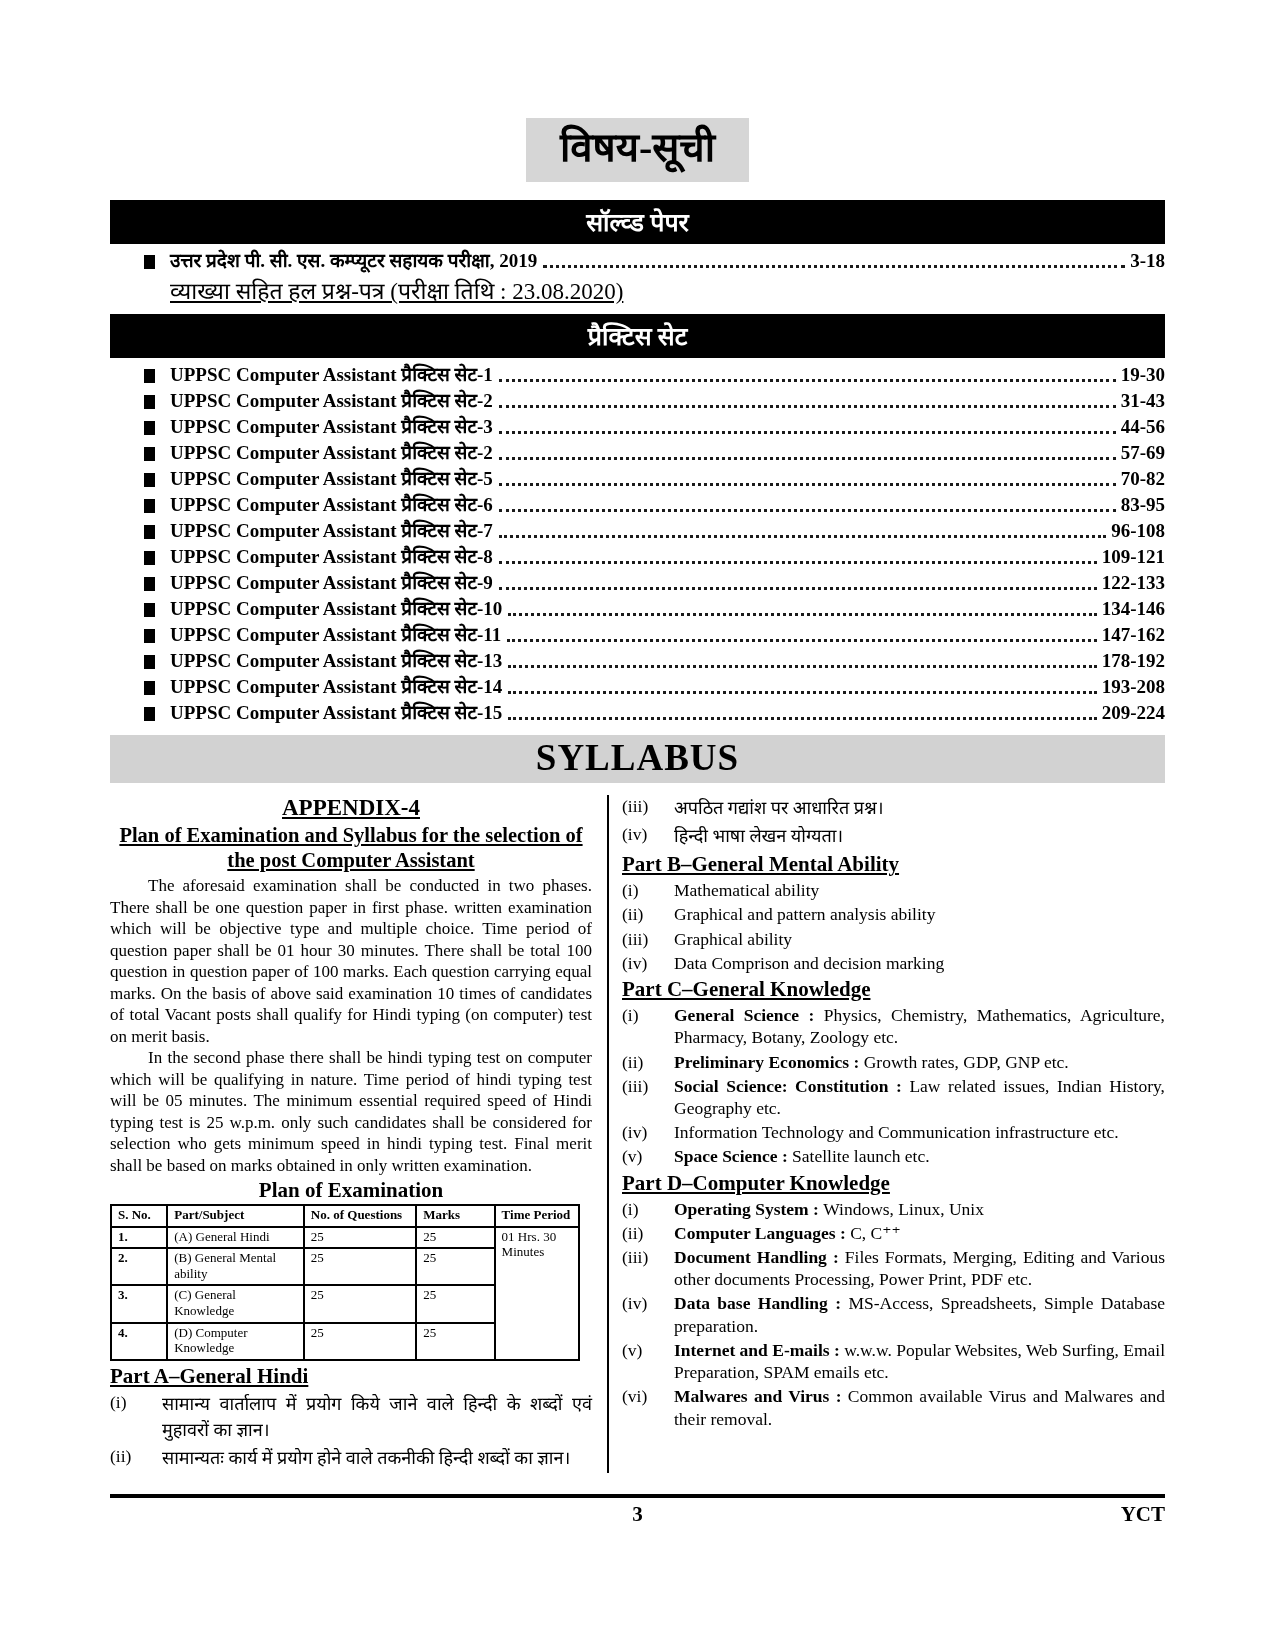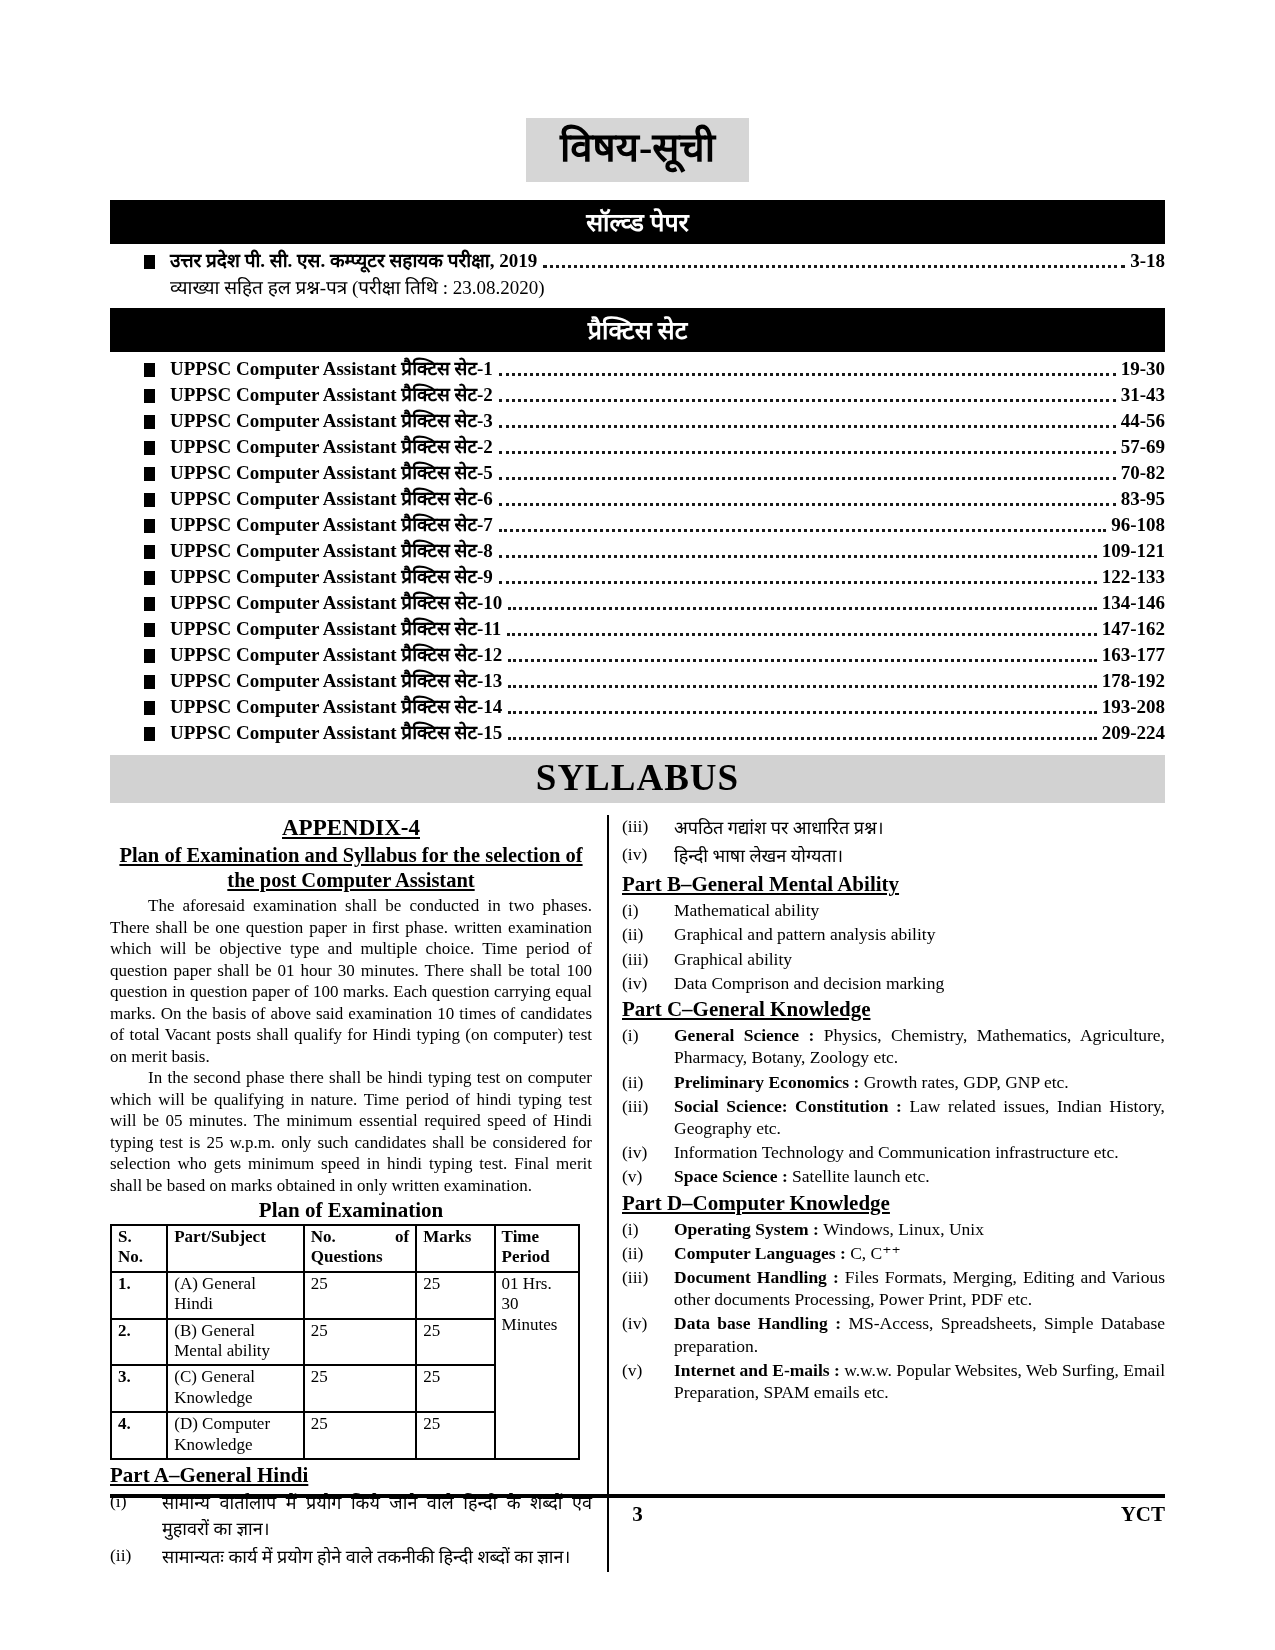--- a/index.html
+++ b/index.html
@@ -46,22 +46,23 @@
   .toc-title { white-space: nowrap; }
   .dots {
     flex: 1 1 auto;
     border-bottom: 3px dotted #1a1a1a;
     margin: 0 5px 5px 6px;
     min-width: 20px;
   }
   .pages { white-space: nowrap; }
   .toc-sub {
     padding-left: 60px;
-    font-size: 19px;
+    font-size: 23px;
     margin: 0 0 4px 0;
+    text-decoration: underline;
   }
   .practice-block { margin-top: 8px; }
 
   
   .syllabus-bar {
     background: #d2d2d2;
     text-align: center;
     font-size: 37px; font-weight: bold;
     letter-spacing: 1px;
     padding: 1px 0 4px 0;
@@ -77,21 +78,21 @@
   .appendix-h { font-size: 23px; text-decoration: underline; margin-bottom: 2px; }
   .plan-h { font-size: 20.5px; text-decoration: underline; line-height: 1.22; margin-bottom: 2px; }
   .para {
     font-size: 17px; line-height: 1.265;
     text-align: justify; text-indent: 38px;
   }
   .table-title { font-size: 21px; margin: 2px 0 1px 0; }
   table.exam {
     border-collapse: collapse;
     width: 470px;
-    font-size: 17px; line-height: 1.2;
+    font-size: 13px; line-height: 1.2;
   }
   table.exam th, table.exam td {
     border: 2px solid #000;
     padding: 1px 6px 3px 6px;
     vertical-align: top;
     text-align: left;
   }
   table.exam th { font-weight: bold; text-align: justify; }
   td.just { text-align: justify; }
   .col-sno { width: 56px; } .col-subj { width: 136px; } .col-q { width: 112px; }
@@ -194,26 +195,20 @@
         <span class="bullet"></span>
         <span class="toc-title">UPPSC Computer Assistant प्रैक्टिस सेट-10</span>
         <span class="dots"></span>
         <span class="pages">134-146</span>
       </div>
     <div class="toc-row">
         <span class="bullet"></span>
         <span class="toc-title">UPPSC Computer Assistant प्रैक्टिस सेट-11</span>
         <span class="dots"></span>
         <span class="pages">147-162</span>
-      </div>
-    <div class="toc-row">
-        <span class="bullet"></span>
-        <span class="toc-title">UPPSC Computer Assistant प्रैक्टिस सेट-12</span>
-        <span class="dots"></span>
-        <span class="pages">163-177</span>
       </div>
     <div class="toc-row">
         <span class="bullet"></span>
         <span class="toc-title">UPPSC Computer Assistant प्रैक्टिस सेट-13</span>
         <span class="dots"></span>
         <span class="pages">178-192</span>
       </div>
     <div class="toc-row">
         <span class="bullet"></span>
         <span class="toc-title">UPPSC Computer Assistant प्रैक्टिस सेट-14</span>
@@ -351,20 +346,24 @@
         <span class="item-text"><span class="lead">Document Handling : </span><span>Files Formats, Merging, Editing and Various other documents Processing, Power Print, PDF etc.</span></span>
       </div>
       <div class="item">
         <span class="item-num">(iv)</span>
         <span class="item-text"><span class="lead">Data base Handling : </span><span>MS-Access, Spreadsheets, Simple Database preparation.</span></span>
       </div>
       <div class="item">
         <span class="item-num">(v)</span>
         <span class="item-text"><span class="lead">Internet and E-mails : </span><span>w.w.w. Popular Websites, Web Surfing, Email Preparation, SPAM emails etc.</span></span>
       </div>
+      <div class="item">
+        <span class="item-num">(vi)</span>
+        <span class="item-text"><span class="lead">Malwares and Virus : </span><span>Common available Virus and Malwares and their removal.</span></span>
+      </div>
     </div>
   </div>
 </div>
 
 <div class="footer">
   <div class="footer-rule"></div>
   <div class="footer-row">
     <span>3</span>
     <span class="footer-right">YCT</span>
   </div>

